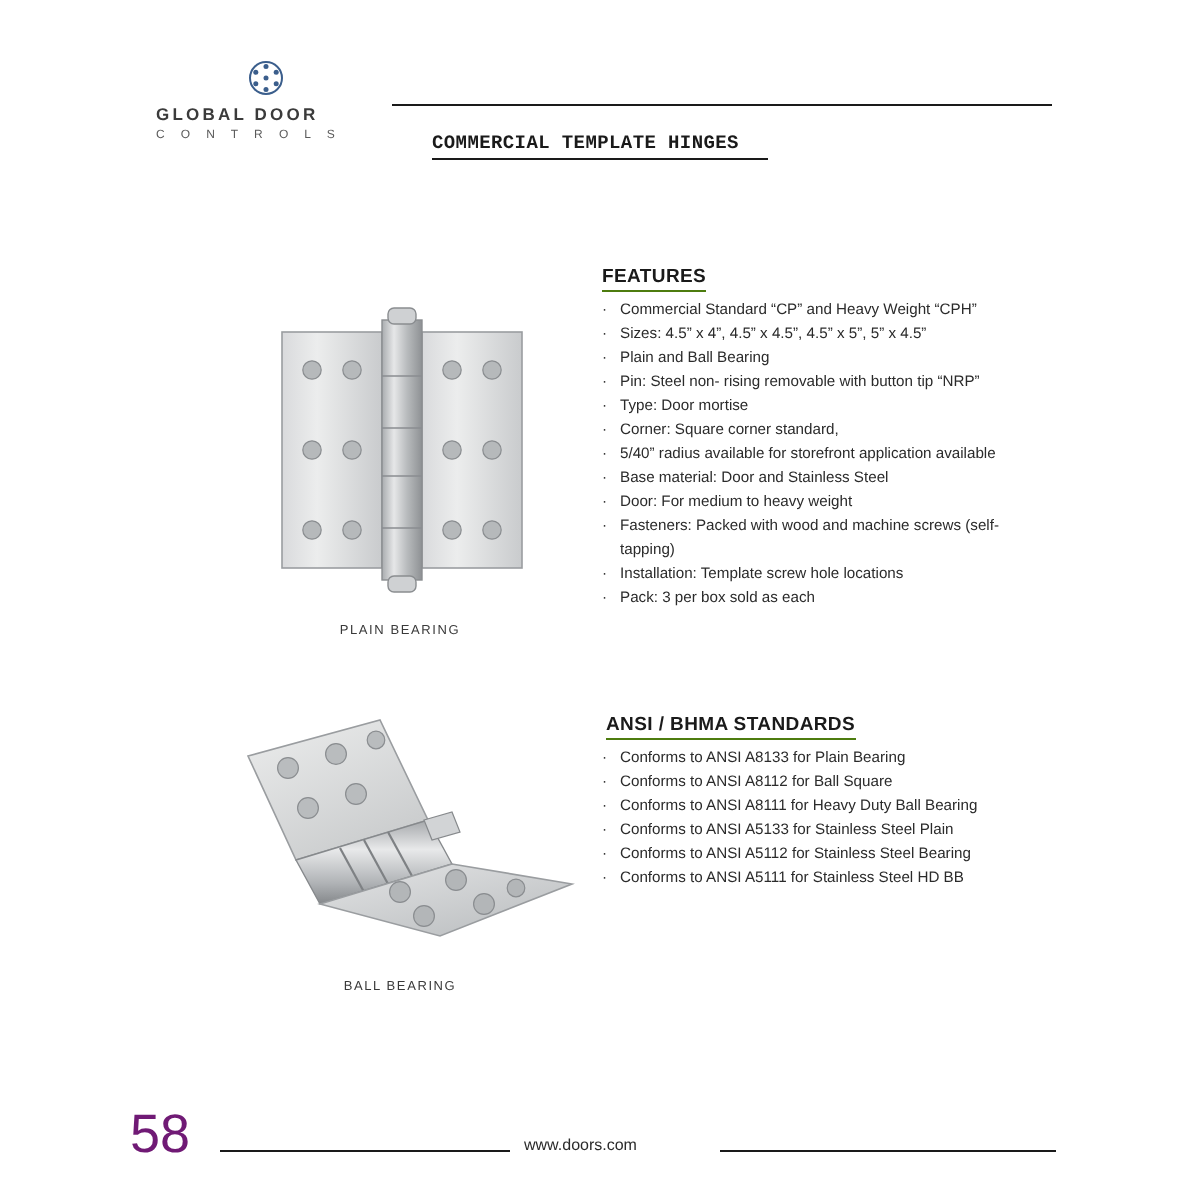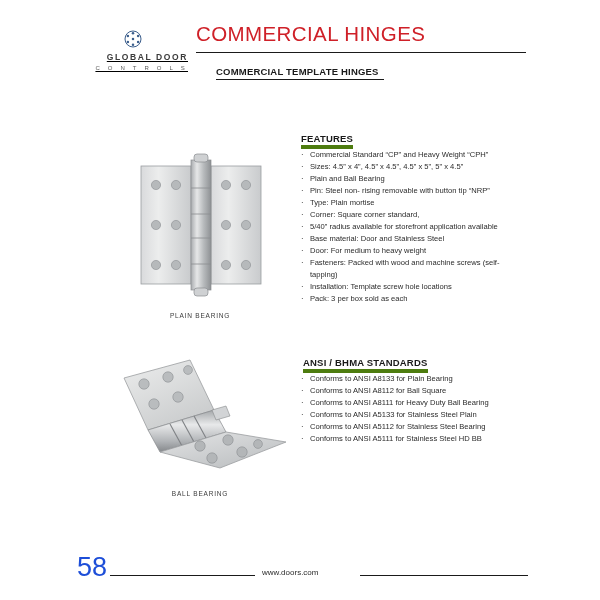--- a/index.html
+++ b/index.html
@@ -27,22 +27,21 @@
     top: 22px;
     left: 0;
     width: 600px;
     height: 52px;
   }
   .brand {
     position: absolute;
     left: 78px;
     top: 8px;
     width: 110px;
-    text-align: right;
-    text-decoration: underline;
+    text-align: left;
   }
   .brand-mark {
     width: 18px;
     height: 18px;
     margin: 0 auto 4px auto;
     position: relative;
   }
   .brand-mark svg { display: block; }
   .brand-name {
     font-size: 8.5px;
@@ -76,20 +75,21 @@
 
   
   .subtitle {
     position: absolute;
     left: 216px;
     top: 66px;
     font-size: 9.5px;
     color: #1a1a1a;
     font-weight: bold;
     letter-spacing: 0.2px;
+    font-family: Liberation Mono, monospace;
   }
   .subtitle-rule {
     position: absolute;
     left: 216px;
     top: 79px;
     width: 168px;
     border-top: 1px solid #1a1a1a;
   }
   .intro {
     position: absolute;
@@ -103,21 +103,21 @@
 
   
   .sec-head {
     position: absolute;
     font-size: 9.5px;
     font-weight: bold;
     color: #1a1a1a;
     letter-spacing: 0.2px;
   }
   .sec-head .underline {
-    border-bottom: 4px solid #4d7c0f;
+    border-bottom: 1px solid #4d7c0f;
     padding-bottom: 1px;
   }
   #features-head { left: 301px; top: 133px; }
   #ansi-head { left: 303px; top: 357px; }
 
   
   .bullets {
     position: absolute;
     font-size: 7.6px;
     color: #2b2b2b;
@@ -163,22 +163,21 @@
     width: 185px;
     height: 125px;
   }
 
   
   .page-num {
     position: absolute;
     left: 65px;
     top: 552px;
     font-size: 27px;
-    color: #1d4ed8;
-    margin-left: 12px;
+    color: #701a75;
   }
   .footer-rule {
     position: absolute;
     left: 110px;
     top: 575px;
     width: 145px;
     border-top: 1px solid #1a1a1a;
   }
   .footer-url {
     position: absolute;
@@ -212,21 +211,20 @@
           <circle cx="3.9" cy="6.1" r="1.25" fill="#3b5e8c"></circle>
           <circle cx="14.1" cy="6.1" r="1.25" fill="#3b5e8c"></circle>
           <circle cx="3.9" cy="11.9" r="1.25" fill="#3b5e8c"></circle>
           <circle cx="14.1" cy="11.9" r="1.25" fill="#3b5e8c"></circle>
         </svg>
       </div>
       <div class="brand-name">GLOBAL DOOR</div>
       <div class="brand-sub">C O N T R O L S</div>
     </div>
 
-    <div class="title">COMMERCIAL HINGES</div>
     <div class="title-rule"></div>
   </div>
 
   <div class="subtitle">COMMERCIAL TEMPLATE HINGES</div>
   <div class="subtitle-rule"></div>
 
   <div class="sec-head" id="features-head">
     <span class="underline">FEATURES</span>
   </div>
   <div class="bullets" id="features-list">
@@ -241,21 +239,21 @@
       <div class="bullet-row">
         <span class="bullet-dash">·</span>
         <span class="bullet-text">Plain and Ball Bearing</span>
       </div>
       <div class="bullet-row">
         <span class="bullet-dash">·</span>
         <span class="bullet-text">Pin: Steel non- rising removable with button tip “NRP”</span>
       </div>
       <div class="bullet-row">
         <span class="bullet-dash">·</span>
-        <span class="bullet-text">Type: Plain mortise</span>
+        <span class="bullet-text">Type: Door mortise</span>
       </div>
       <div class="bullet-row">
         <span class="bullet-dash">·</span>
         <span class="bullet-text">Corner: Square corner standard,</span>
       </div>
       <div class="bullet-row">
         <span class="bullet-dash">·</span>
         <span class="bullet-text">5/40” radius available for storefront application available</span>
       </div>
       <div class="bullet-row">

